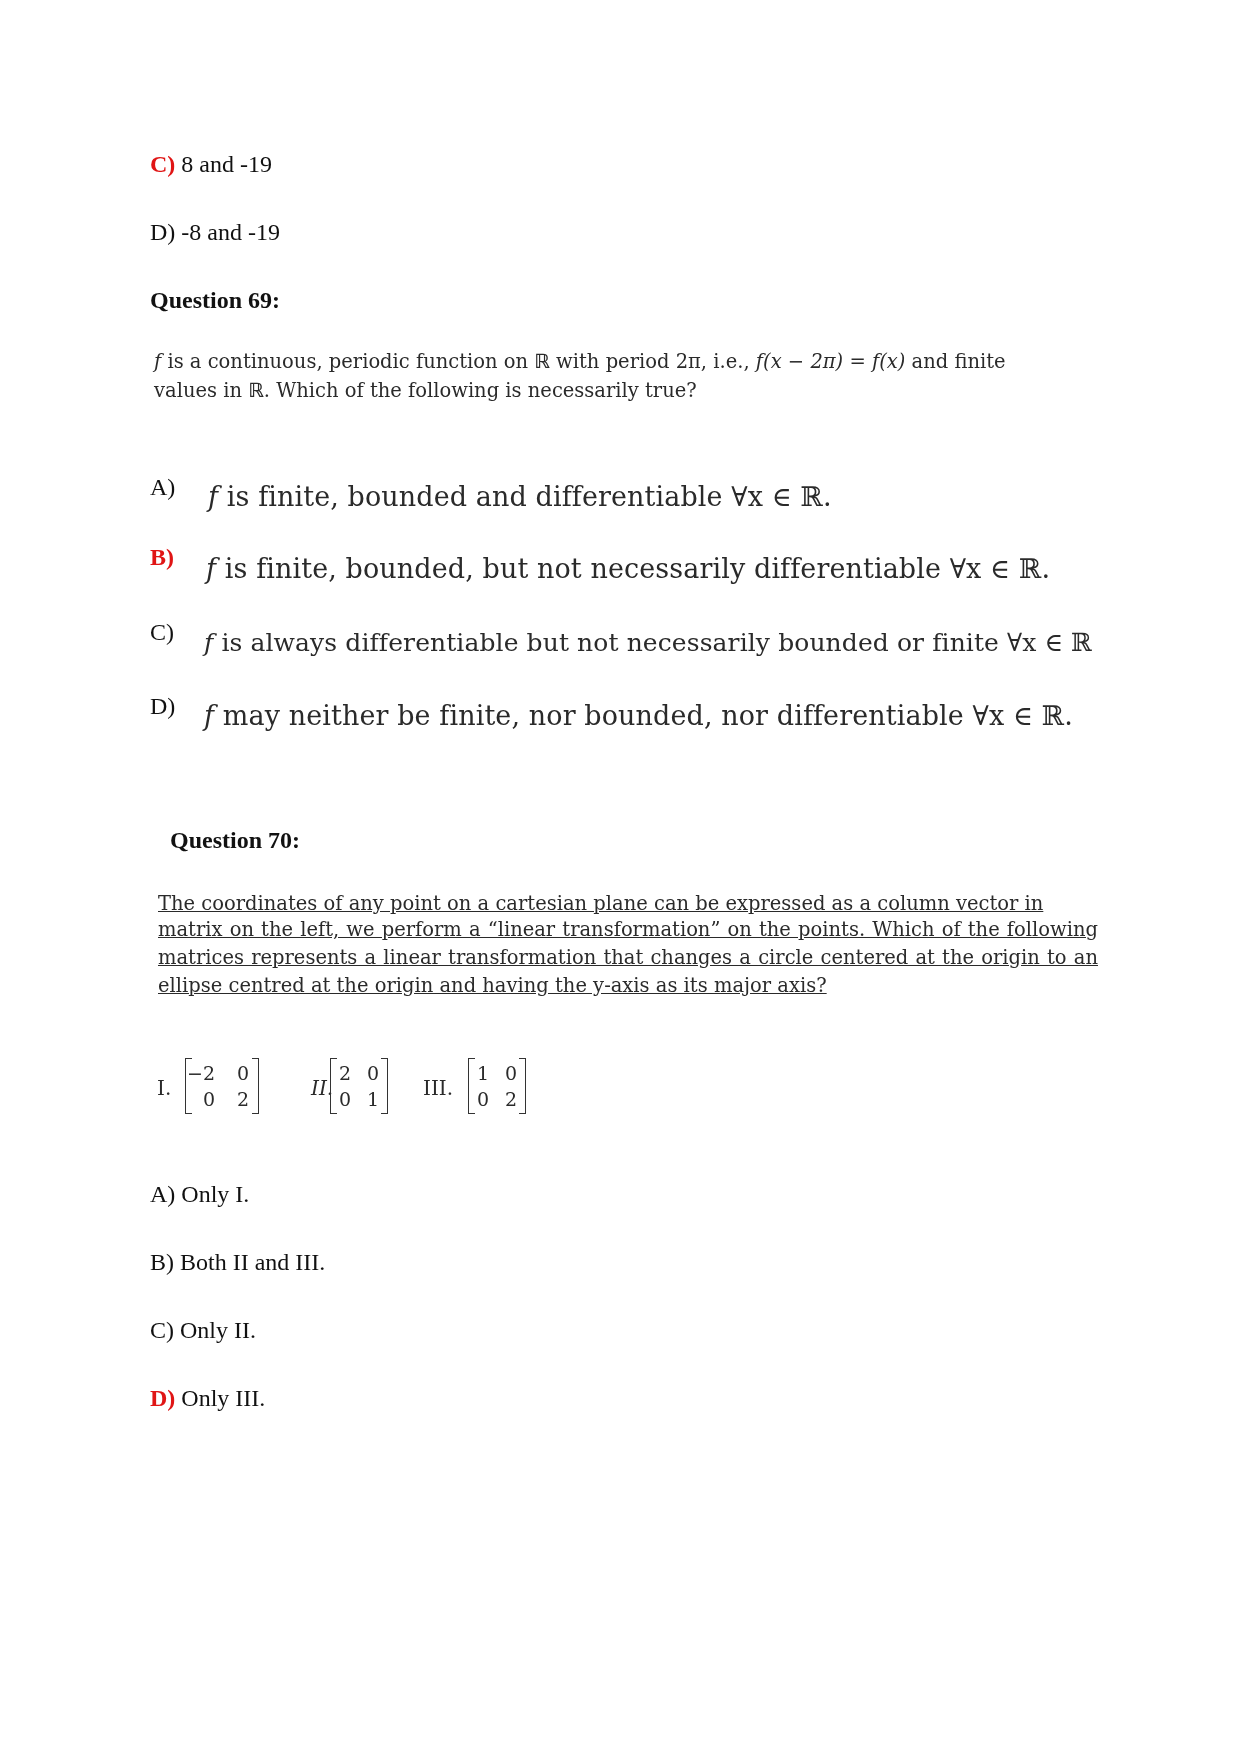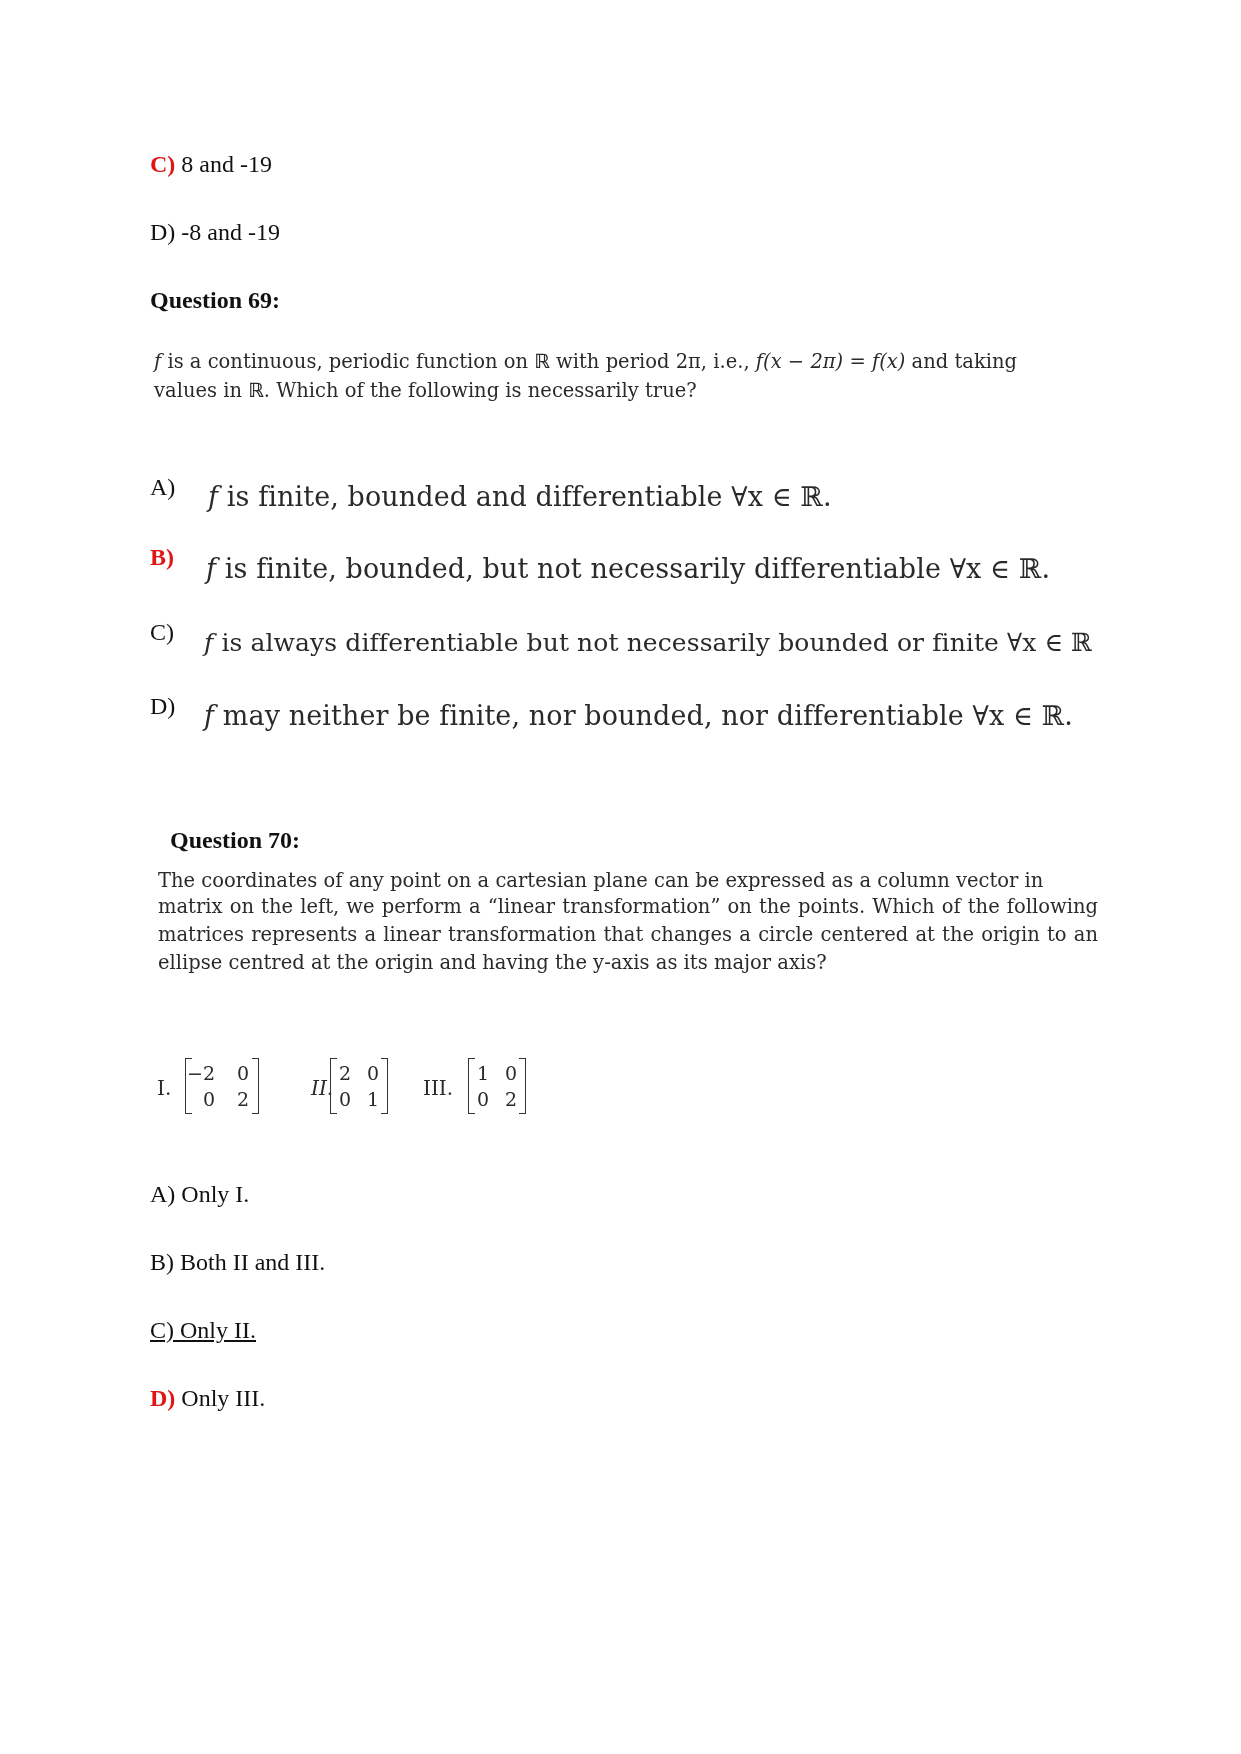--- a/index.html
+++ b/index.html
@@ -44,21 +44,21 @@
   </div>
   <div class="abs tnr" style="left:150px; top:220px;">
     <span>D)</span>
     <span>-8 and -19</span>
   </div>
 
   <div class="abs tnr bold" style="left:150px; top:288px;">Question 69:</div>
 
   <div class="abs tex body-tex" style="left:154px; top:347px;">
     <div>
-      <span class="it">f</span><span> is a continuous, periodic function on </span><span class="bb">ℝ</span><span> with period 2π, i.e., </span><span class="it">f(x − 2π) = f(x)</span><span> and taking</span>
+      <span class="it">f</span><span> is a continuous, periodic function on </span><span class="bb">ℝ</span><span> with period 2π, i.e., </span><span class="it">f(x − 2π) = f(x)</span><span> and finite</span>
     </div>
     <div>
       <span>values in </span><span class="bb">ℝ</span><span>. Which of the following is necessarily true?</span>
     </div>
   </div>
 
   <div class="abs" style="left:150px; top:475px;">
     <span class="abs opt-label" style="left:0; top:0;">A)</span>
     <span class="abs tex opt-tex" style="left:58px; top:8px;"><span class="it">f</span><span> is finite, bounded and differentiable ∀x ∈ ℝ.</span></span>
   </div>
@@ -70,21 +70,21 @@
     <span class="abs opt-label" style="left:0; top:0;">C)</span>
     <span class="abs tex opt-tex" style="left:54px; top:10px; font-size:25px;"><span class="it">f</span><span> is always differentiable but not necessarily bounded or finite ∀x ∈ ℝ</span></span>
   </div>
   <div class="abs" style="left:150px; top:694px;">
     <span class="abs opt-label" style="left:0; top:0;">D)</span>
     <span class="abs tex opt-tex" style="left:54px; top:8px;"><span class="it">f</span><span> may neither be finite, nor bounded, nor differentiable ∀x ∈ ℝ.</span></span>
   </div>
 
   <div class="abs tnr bold" style="left:150px; top:828px;margin-left:20px;">Question 70:</div>
 
-  <div class="abs tex body-tex" style="left:158px; top:866px; width:920px;">
+  <div class="abs tex body-tex" style="left:158px; top:889px; width:920px;text-decoration:underline;">
     <div style="white-space:nowrap;">The coordinates of any point on a cartesian plane can be expressed as a column vector in</div>
     <div class="q70-body" style="margin-top:-2px; line-height:28px;">matrix on the left, we perform a “linear transformation” on the points. Which of the following matrices represents a linear transformation that changes a circle centered at the origin to an ellipse centred at the origin and having the y-axis as its major axis?</div>
   </div>
 
   <div class="mat-row">
     <span class="mlabel" style="left:0;">I.</span>
     <div class="matrix" style="left:28px; width:74px;">
       <span class="bl"></span>
         <span class="br"></span>
       <span class="cell" style="right:44px; top:6px;">−2</span>
@@ -115,21 +115,21 @@
   </div>
 
   <div class="abs tnr" style="left:150px; top:1182px;">
     <span>A)</span>
     <span>Only I.</span>
   </div>
   <div class="abs tnr" style="left:150px; top:1250px;text-align:right;">
     <span>B)</span>
     <span>Both II and III.</span>
   </div>
-  <div class="abs tnr" style="left:150px; top:1318px;text-decoration:underline;">
+  <div class="abs tnr" style="left:150px; top:1318px;">
     <span>C)</span>
     <span>Only II.</span>
   </div>
   <div class="abs tnr" style="left:150px; top:1386px;">
     <span class="red">D)</span>
     <span>Only III.</span>
   </div>
 
 </div>
 

